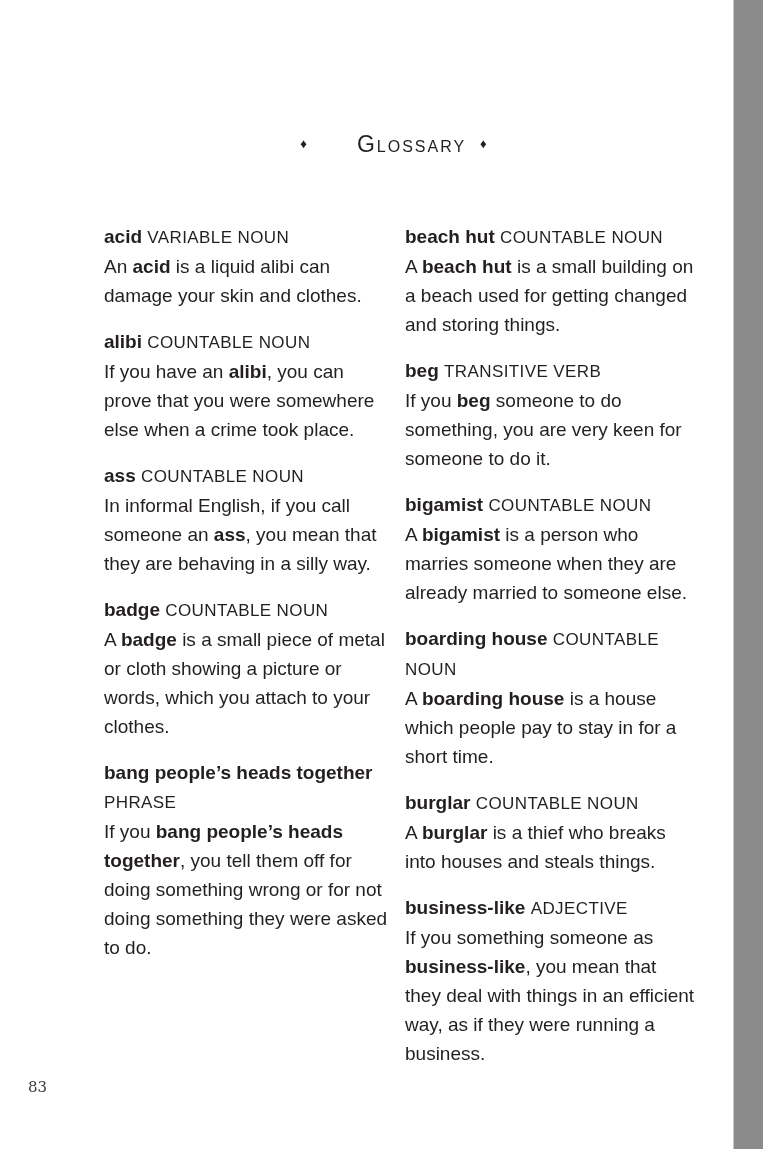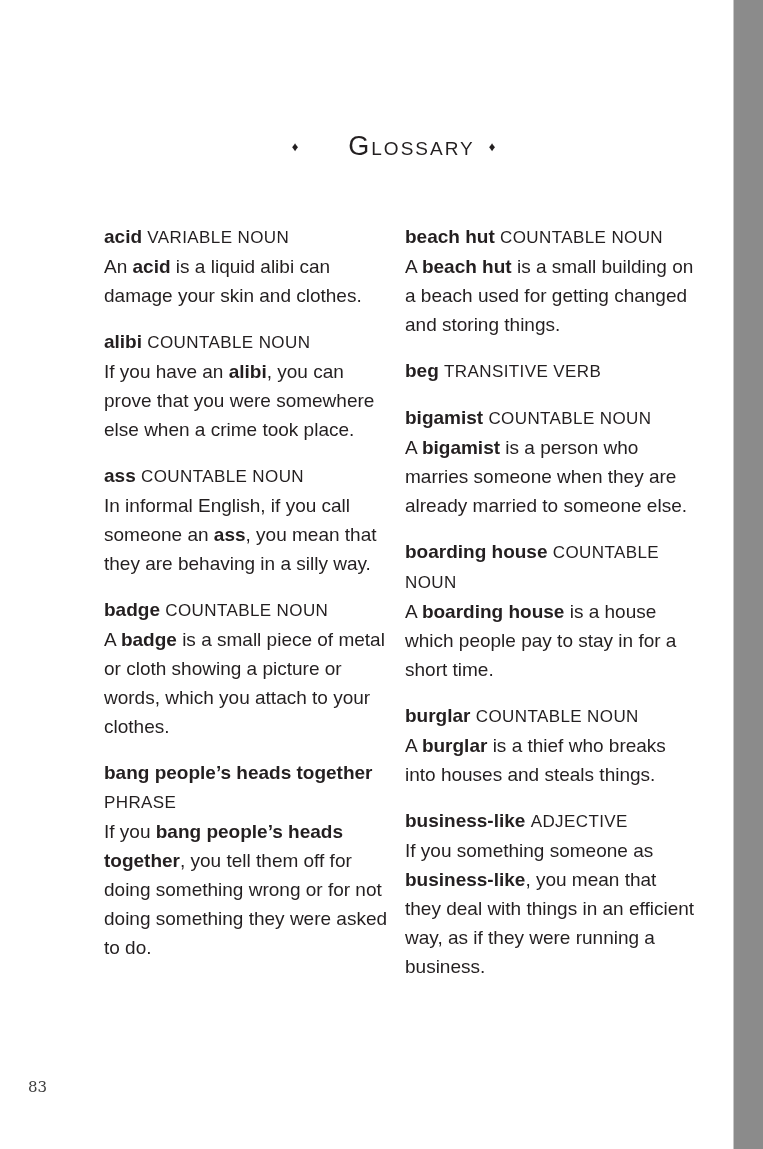--- a/index.html
+++ b/index.html
@@ -28,21 +28,21 @@
   .title-row {
     position: absolute;
     top: 131px;
     left: 28px;
     width: 731px;
     text-align: center;
     white-space: nowrap;
   }
   .title-word {
     font-variant: small-caps;
-    font-size: 27px;
+    font-size: 23px;
     letter-spacing: 2px;
     color: var(--text, #231f20);
     margin-left: 36px;
   }
   .diamond {
     font-size: 13px;
     vertical-align: 4px;
     margin: 0 14px;
     color: var(--text, #231f20);
   }
@@ -106,20 +106,21 @@
         <p class="definition"><span>If you </span><span class="b">bang people’s heads together</span><span>, you tell them off for doing something wrong or for not doing something they were asked to do.</span></p>
       </section>
     </div>
   <div class="col col-right">
       <section class="entry">
         <p class="headline"><span class="headword">beach hut</span> <span class="pos">COUNTABLE NOUN</span></p>
         <p class="definition"><span>A </span><span class="b">beach hut</span><span> is a small building on a beach used for getting changed and storing things.</span></p>
       </section>
       <section class="entry">
         <p class="headline"><span class="headword">beg</span> <span class="pos">TRANSITIVE VERB</span></p>
+        <p class="definition"><span>If you </span><span class="b">beg</span><span> someone to do something, you are very keen for someone to do it.</span></p>
       </section>
       <section class="entry">
         <p class="headline"><span class="headword">bigamist</span> <span class="pos">COUNTABLE NOUN</span></p>
         <p class="definition"><span>A </span><span class="b">bigamist</span><span> is a person who marries someone when they are already married to someone else.</span></p>
       </section>
       <section class="entry">
         <p class="headline"><span class="headword">boarding house</span> <span class="pos">COUNTABLE NOUN</span></p>
         <p class="definition"><span>A </span><span class="b">boarding house</span><span> is a house which people pay to stay in for a short time.</span></p>
       </section>
       <section class="entry">

